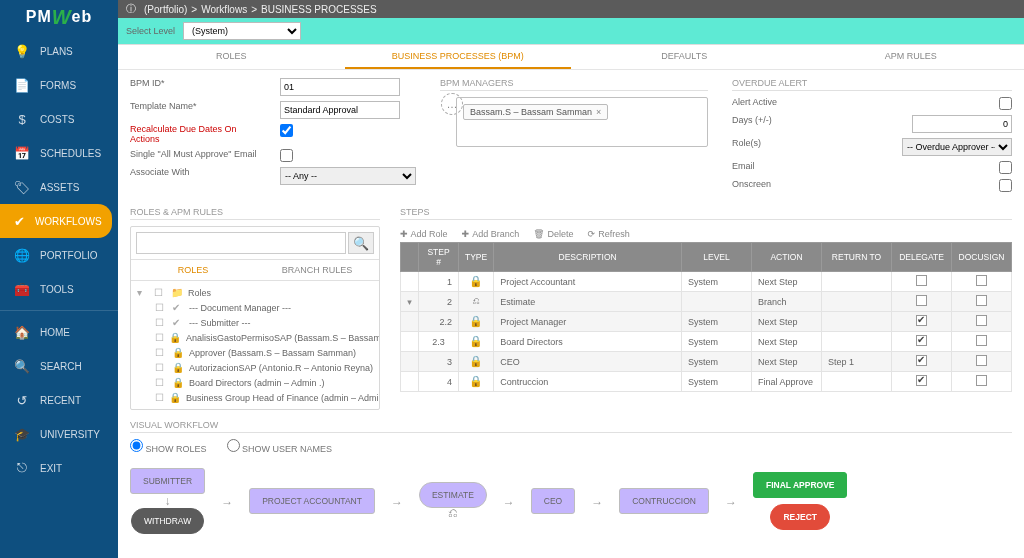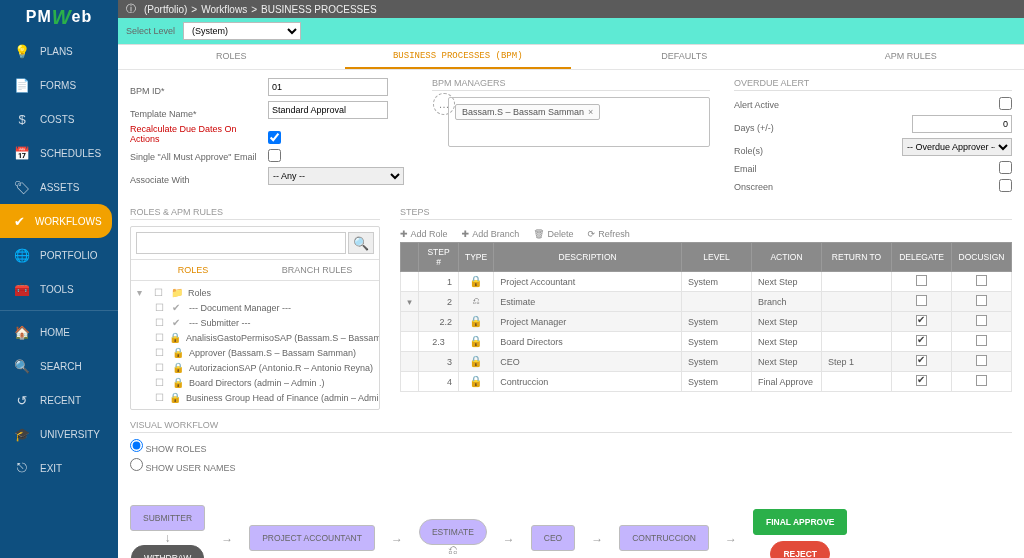--- a/index.html
+++ b/index.html
@@ -12,27 +12,27 @@
 .nav-item.active { background: #f2a100; color: #fff; border-radius: 0 14px 14px 0; margin-right: 6px; }
 .nav-icon { width: 16px; height: 16px; display: inline-flex; align-items: center; justify-content: center; font-size: 13px; }
 .nav-divider { height: 1px; background: rgba(255,255,255,.15); margin: 4px 0; }
 .main { flex: 1; background: #f7f7f7; display: flex; flex-direction: column; overflow: hidden; }
 .topbar { background: #5b5b5b; color: #eee; display: flex; align-items: center; gap: 8px; height: 18px; padding: 0 8px; font-size: 10px; }
 .breadcrumb { display: flex; gap: 4px; align-items: center; }
 .subbar { display: flex; align-items: center; gap: 8px; padding: 4px 8px; background: #5eead4; border-bottom: 1px solid #ddd; font-size: 9px; color: #666; }
 .select-level { border: 1px solid #bbb; background: #fff; padding: 1px 4px; height: 18px; width: 118px; font-size: 9px; }
 .tabbar { display: flex; background: #fff; border-bottom: 1px solid #e5e5e5; }
 .tab { flex: 1; text-align: center; padding: 6px 0; font-size: 9px; color: #888; cursor: pointer; text-transform: uppercase; }
-.tab.active { color: #e08b00; border-bottom: 2px solid #e08b00; font-family: Liberation Mono, monospace; }
+.tab.active { color: #e08b00; border-bottom: 2px solid #e08b00; }
 .content { flex: 1; overflow: auto; padding: 8px 12px; background: #fff; }
 .row3 { display: flex; gap: 24px; margin-bottom: 10px; }
 .col { flex: 1; }
 .section-title { font-size: 9px; color: #999; text-transform: uppercase; border-bottom: 1px solid #e0e0e0; margin-bottom: 6px; padding-bottom: 2px; position: relative; }
 .section-title::after { content: ""; display: block; position: absolute; right: 0; top: 50%; width: calc(100% - 120px); }
-.form-row { display: flex; align-items: flex-end; gap: 8px; margin-bottom: 5px; font-size: 9px; color: #666; }
+.form-row { display: flex; align-items: flex-start; gap: 20px; margin-bottom: 5px; font-size: 9px; color: #666; }
 .form-row label { width: 130px; }
 .form-row input[type=text] { border: 1px solid #bbb; height: 18px; width: 120px; font-size: 9px; padding: 0 3px; }
 .form-row select { border: 1px solid #bbb; height: 18px; width: 136px; font-size: 9px; }
 .form-row input[type=checkbox] { }
 .tagbox { border: 1px solid #c0c0c0; border-radius: 2px; min-height: 50px; padding: 6px; position: relative; }
 .tag-circle { position: absolute; left: -15px; top: -4px; width: 22px; height: 22px; border: 1px dashed #aaa; border-radius: 50%; display: flex; align-items: center; justify-content: center; background: #fff; color: #888; font-size: 11px; }
 .tag { display: inline-block; border: 1px solid #bbb; border-radius: 2px; background: #fafafa; padding: 2px 6px; font-size: 9px; color: #555; }
 .tag .x { margin-left: 4px; cursor: pointer; color: #888; }
 .overdue input[type=text] { width: 100px; text-align: right; }
 .overdue select { width: 110px; }
@@ -53,21 +53,21 @@
 .steps-toolbar span { cursor: pointer; display: inline-flex; align-items: center; gap: 3px; }
 .grid { width: 100%; border: 1px solid #d8d8d8; border-collapse: collapse; font-size: 9px; }
 .grid th { background: #8a8a8a; color: #fff; font-weight: normal; text-transform: uppercase; padding: 4px 6px; border: 1px solid #9a9a9a; font-size: 8.5px; }
 .grid td { border: 1px solid #e3e3e3; padding: 3px 6px; color: #666; background: #fff; }
 .grid tr.alt td { background: #f5f5f5; }
 .lock { color: #aaa; font-size: 11px; }
 .cb { display: inline-block; width: 11px; height: 11px; border: 1px solid #999; background: #fff; }
 .cb.checked { background: #fff; position: relative; }
 .cb.checked::after { content: "✔"; position: absolute; top: -2px; left: 0; font-size: 10px; color: #444; }
 .vw { }
-.radio-row { display: flex; flex-direction: column; gap: 4px; margin: 4px 0 28px; font-size: 9px; color: #777; }
+.radio-row { display: flex; flex-direction: row; gap: 20px; margin: 4px 0 10px; font-size: 9px; color: #777; }
 .flow { display: flex; align-items: center; gap: 16px; flex-wrap: wrap; padding: 4px 0; }
 .flow-node { border: 1px solid #bdbdbd; background: #c4b5fd; border-radius: 3px; padding: 7px 12px; font-size: 8.5px; color: #666; text-transform: uppercase; position: relative; }
 .flow-node.pill { border-radius: 14px; }
 .flow-node.green { background: #2bb04a; color: #fff; border-color: #2bb04a; font-weight: bold; }
 .flow-node.dark { background: #5b5b5b; color: #fff; border-color: #5b5b5b; border-radius: 14px; }
 .flow-node.red { background: #e24b3a; color: #fff; border-color: #e24b3a; border-radius: 14px; font-weight: bold; }
 .arrow { color: #999; font-size: 12px; }
 .branch-icon { text-align: center; color: #888; margin-top: -2px; font-size: 12px; }
 .flex-col { display: flex; flex-direction: column; align-items: center; }
 .red-star { color: #c00; }

